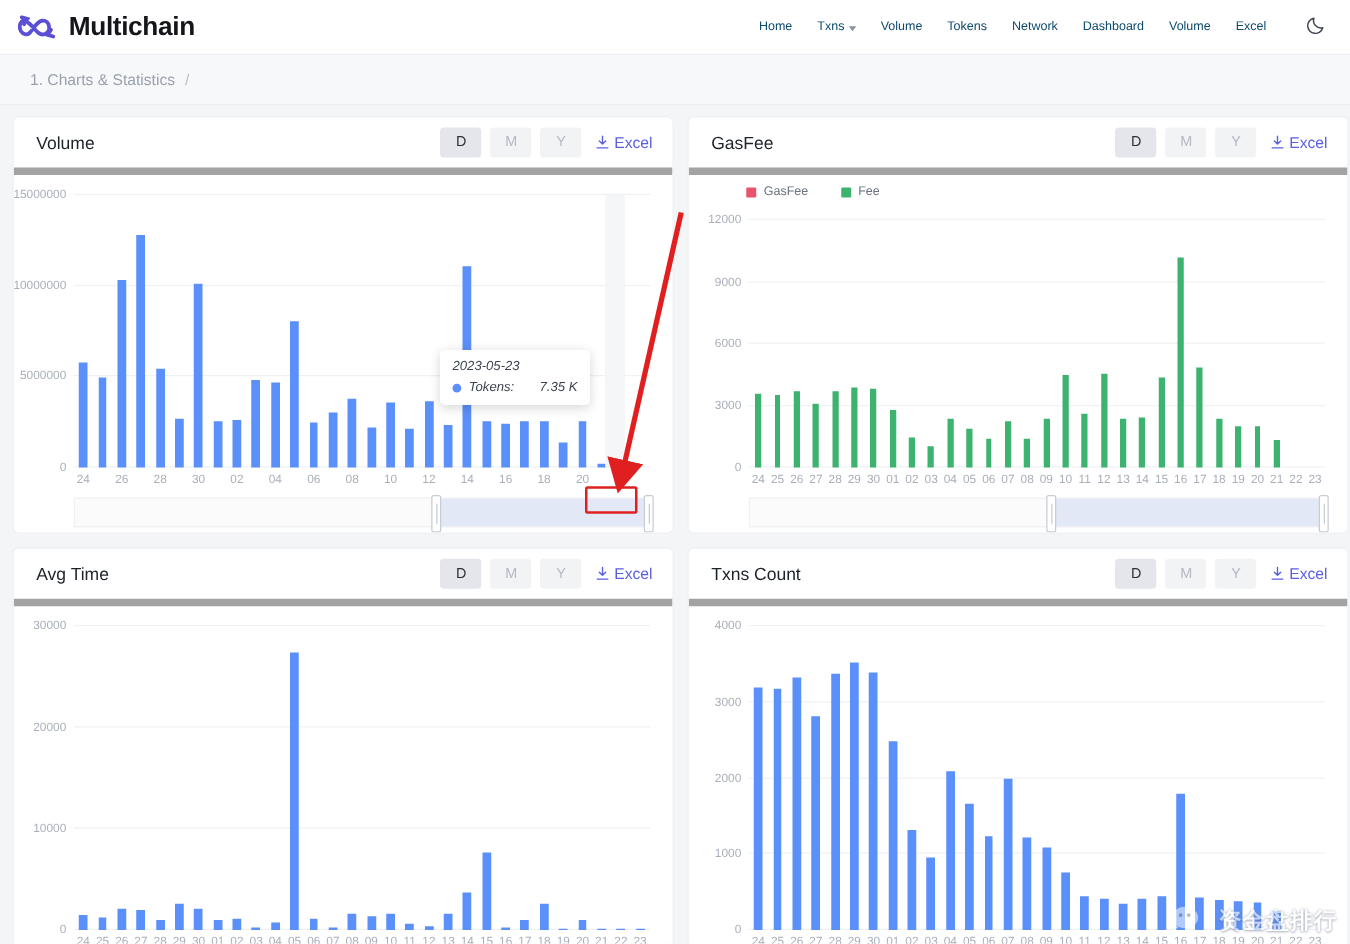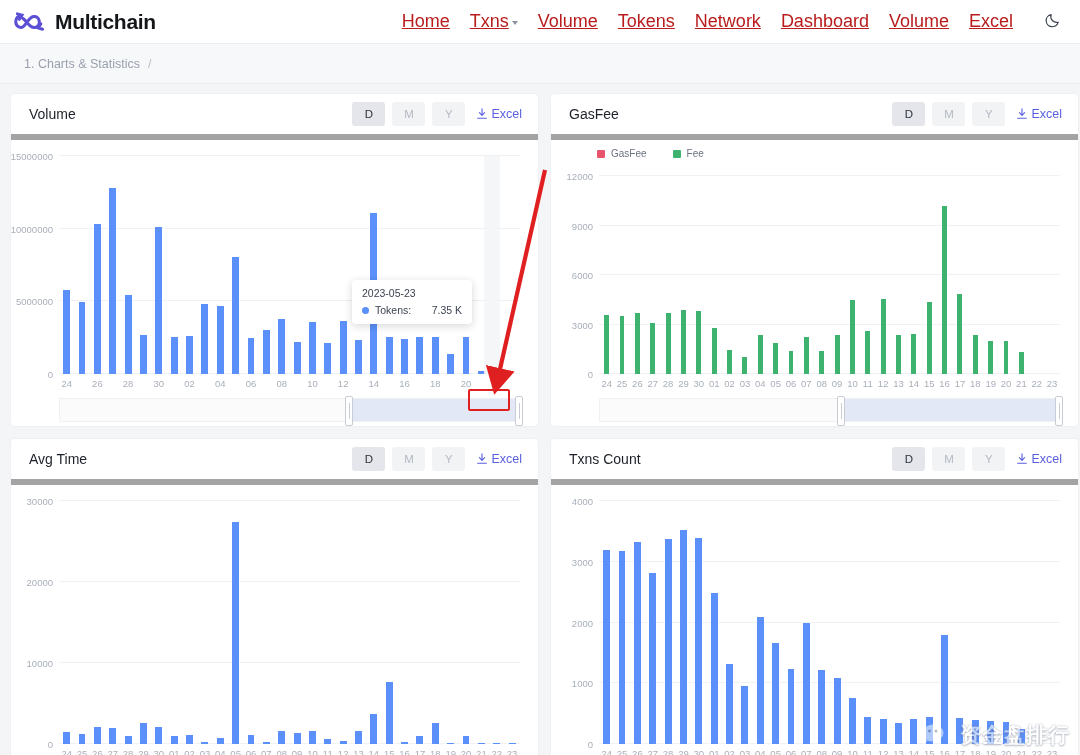--- a/index.html
+++ b/index.html
@@ -21,22 +21,22 @@
   .brand { display: flex; align-items: center; gap: 7px; }
   .brand-mark { width: 36px; height: 26px; display:block; }
   .brand-name {
     font-size: 21px; font-weight: bold; color: #14161a;
     letter-spacing: -0.3px;
   }
   .nav-links {
     margin-left: auto; display: flex; align-items: center; gap: 20px;
   }
   .nav-link {
-    font-size: 18px; color: #b91c1c; white-space: nowrap;
-    cursor: pointer; display: flex; align-items: center; gap: 3px; text-decoration: underline;
+    font-size: 10px; color: #0c4a6e; white-space: nowrap;
+    cursor: pointer; display: flex; align-items: center; gap: 3px;
   }
   .caret { display:inline-block; width:0;height:0;
     border-left:3.5px solid transparent;border-right:3.5px solid transparent;
     border-top:4px solid #8b93a1; margin-top:2px;}
   .moon { margin-left: 12px; cursor: pointer; }
 
   
   .crumbbar {
     height: 40px; background: #f7f8fa;
     display: flex; align-items: center; padding-left: 24px;
@@ -143,21 +143,21 @@
     position: absolute; z-index: 9;
     border: 2.5px solid #e02020; border-radius: 2px;
   }
 
   
   .watermark {
     position: absolute; right: 8px; bottom: 22px; z-index: 8;
     display: flex; align-items: center; gap: 6px; opacity: .62;
   }
   .wm-text {
-    font-size: 21px; color: #ffffff; font-weight: bold;
+    font-size: 18px; color: #ffffff; font-weight: bold;
     text-shadow: 0 0 2px rgba(120,130,150,.9), 0 1px 2px rgba(90,100,120,.7);
     letter-spacing: 1px;
   }
 </style>
 </head>
 <body>
 
 <div class="navbar">
   <div class="brand">
     <svg class="brand-mark" viewBox="0 0 40 28">
@@ -364,21 +364,21 @@
           <div class="dz" style="left: 48px; right: 18px; top: 258px;">
             <div class="dz-fill" style="left: 63%; width: 37%;"></div>
             <svg class="dz-curve" preserveAspectRatio="none" viewBox="0 0 100 24">
               <path d="M0 24 L0.00 14.81 L3.45 15.72 L6.90 9.96 L10.34 7.35 L13.79 15.19 L17.24 18.12 L20.69 10.17 L24.14 18.28 L27.59 18.17 L31.03 15.88 L34.48 16.04 L37.93 12.41 L41.38 18.39 L44.83 17.75 L48.28 16.95 L51.72 18.65 L55.17 17.21 L58.62 18.71 L62.07 17.11 L65.52 18.49 L68.97 9.16 L72.41 18.28 L75.86 18.44 L79.31 18.28 L82.76 18.28 L86.21 19.51 L89.66 18.28 L93.10 20.79 L96.55 21.00 L100.00 21.00 L100 24 Z" fill="none" stroke="#cbd0d9" stroke-width="0.7"></path>
             </svg>
             <div class="dz-handle" style="left: calc(63% - 4px);"></div>
             <div class="dz-handle" style="left: calc(100% - 4px);"></div>
           </div>
           <div class="axis-shade" style="left: 473px; top: 16px; width: 16px; height: 218px;"></div>
         </div>
-      <div class="tooltip" style="left:341px; top:140px;">
+      <div class="tooltip" style="left:341px; top:140px;font-style:italic;">
         <div class="tt-title">2023-05-23</div>
         <div class="tt-row">
           <span class="tt-dot"></span>
           <span>Tokens:</span>
           <span class="tt-val">7.35 K</span>
         </div>
       </div>
     </div>
   </div>
 

